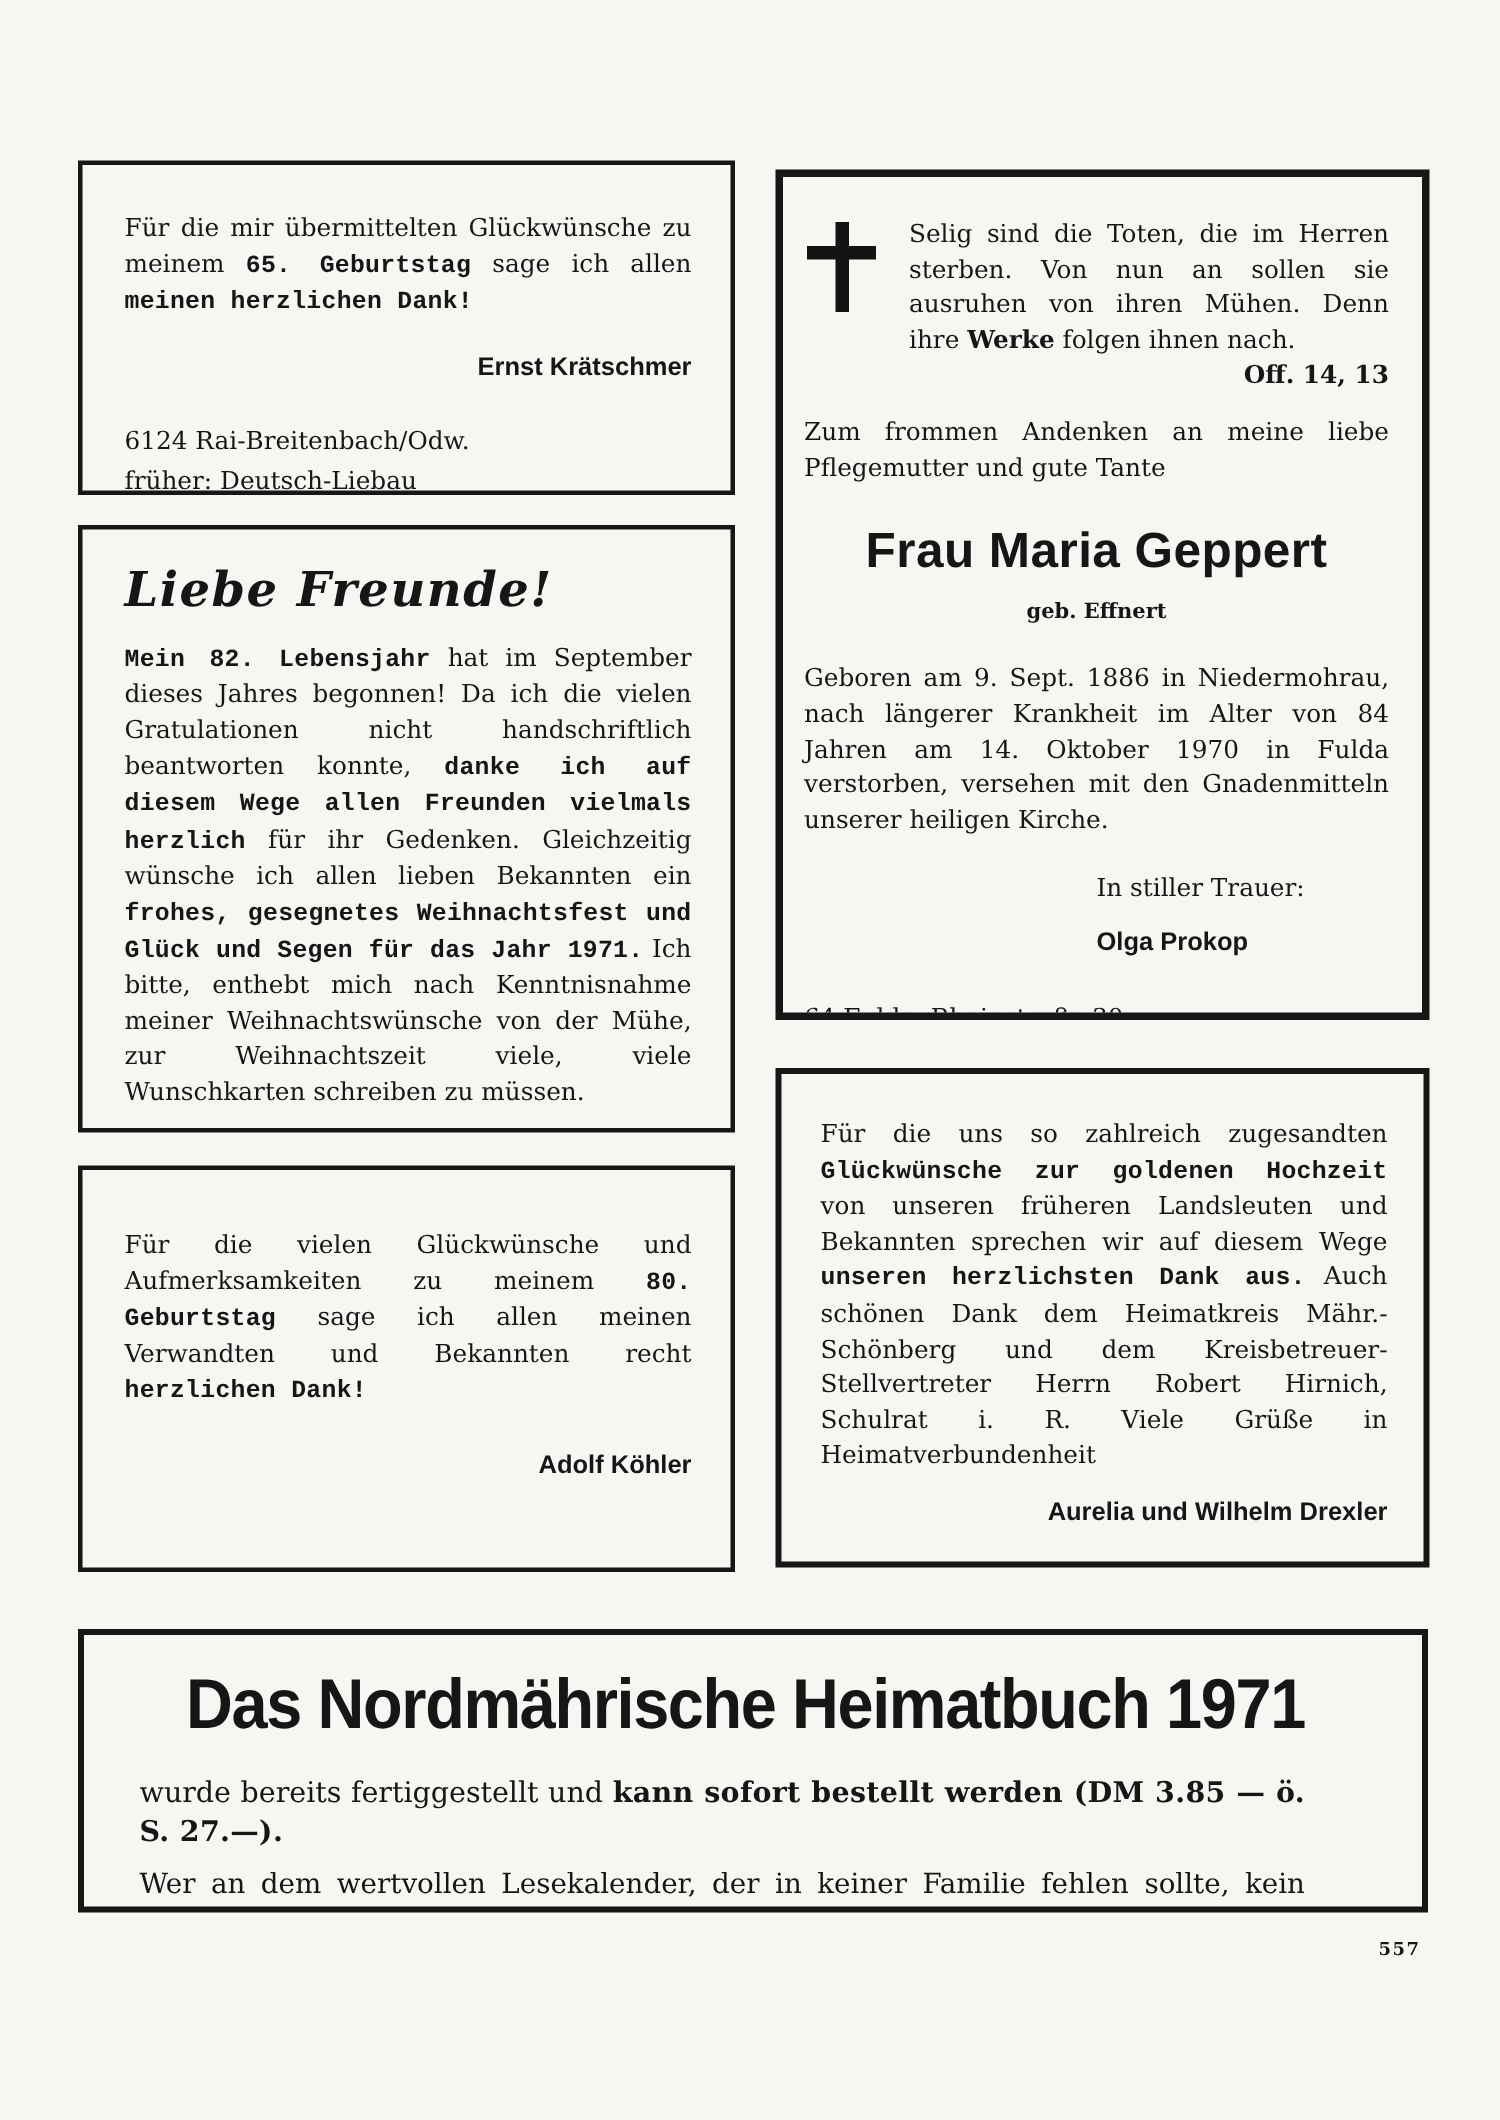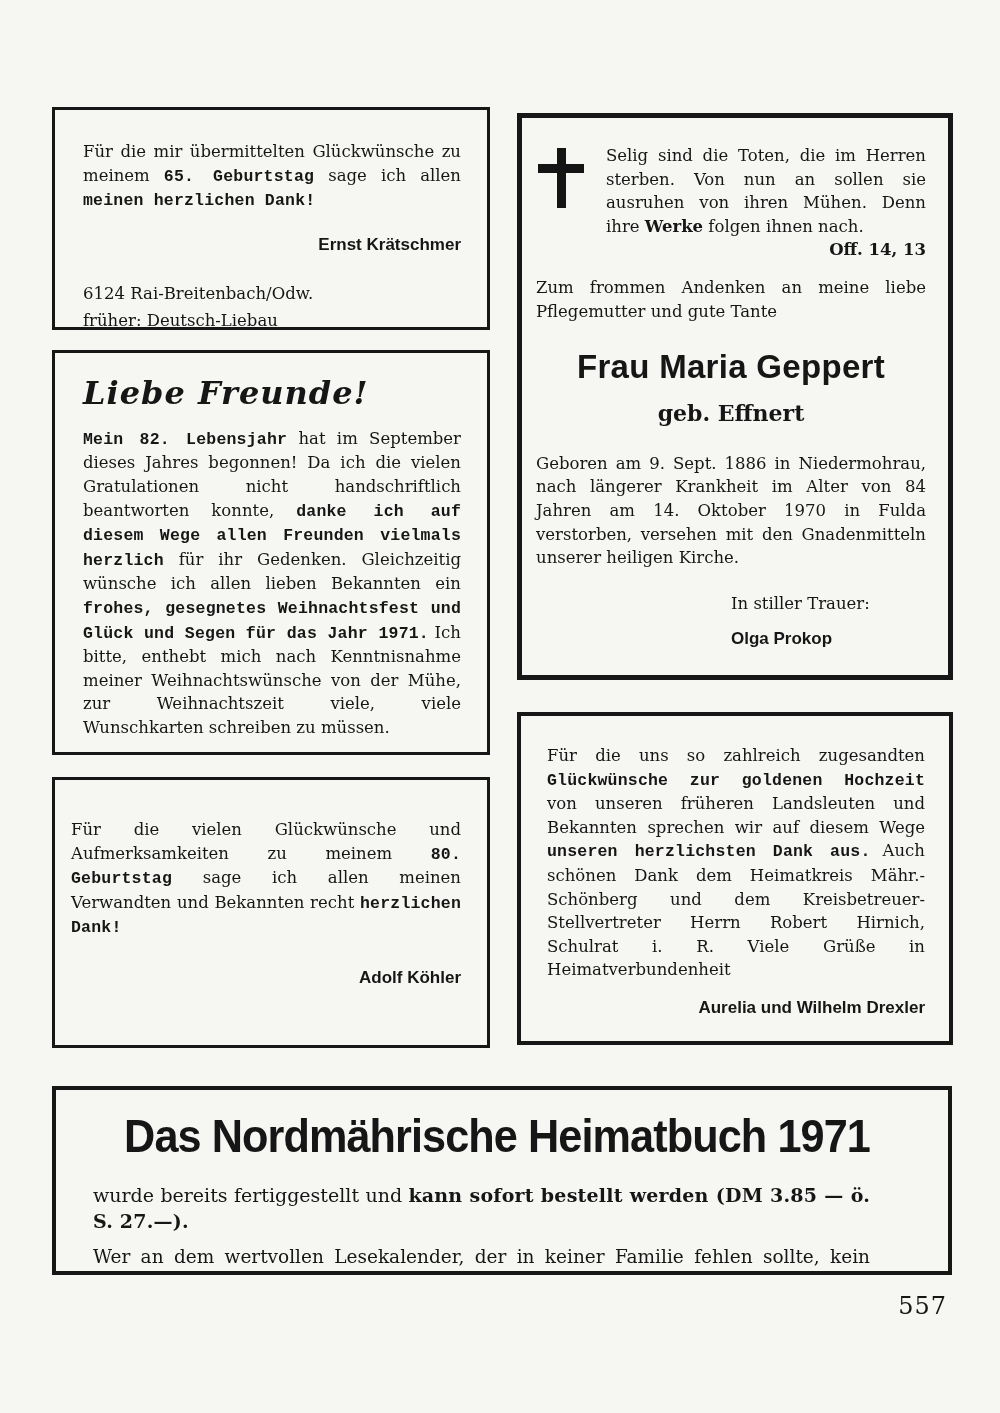--- a/index.html
+++ b/index.html
@@ -34,21 +34,21 @@
     font-weight:bold;
     font-size:17px;
     margin-top:20px;
   }
   .addr{margin-top:24px;line-height:1.62;}
   .addr p{white-space:nowrap;}
 
   
   .box-kraetschmer{left:52px;top:107px;width:438px;height:223px;padding:30px 26px 0 28px;}
   .box-kappel{left:52px;top:350px;width:438px;height:405px;padding:14px 26px 0 28px;}
-  .box-koehler{left:52px;top:777px;width:438px;height:271px;padding:38px 26px 0 16px;}
+  .box-koehler{left:52px;top:777px;width:438px;height:271px;padding:38px 26px 0 28px;}
 
   .script-heading{
     font-family:"DejaVu Serif", serif;
     font-style:italic;
     font-weight:bold;
     font-size:32px;
     letter-spacing:1px;
     margin:4px 0 10px 0;
   }
   .box-kappel .sig{margin-top:12px;}
@@ -69,21 +69,21 @@
   .cite{float:right;font-weight:bold;}
   .intro{margin-top:14px;}
   .deceased-name{
     text-align:center;
     font-family:Liberation Sans, sans-serif;
     font-weight:bold;
     font-size:33px;
     letter-spacing:.3px;
     margin-top:20px;
   }
-  .maiden{text-align:center;font-weight:bold;font-size:22px;margin-top:8px;}
+  .maiden{text-align:center;font-weight:bold;font-size:14px;margin-top:8px;}
   .life{margin-top:22px;}
   .mourning{margin-top:22px;padding-left:50%;white-space:nowrap;}
   .mourner{
     margin-top:12px;padding-left:50%;white-space:nowrap;
     font-family:"Liberation Sans", sans-serif;font-weight:bold;font-size:17px;
   }
   .box-geppert .addr{margin-top:26px;}
 
   .box-drexler{left:517px;top:712px;width:436px;height:333px;border-width:4px;padding:28px 24px 0 26px;}
   .box-drexler .sig{margin-top:14px;}
@@ -103,22 +103,22 @@
     white-space:nowrap;
   }
   .hb-p1{margin-top:14px;font-size:19px;line-height:1.35;}
   .hb-p1 .sb{letter-spacing:.2px;}
   .hb-p2{margin-top:10px;font-size:18.5px;line-height:1.4;}
 
   .pagenum{
     position:absolute;
     top:1292px;
     right:53px;
-    font-size:24px;
-    font-weight:normal;
+    font-size:12px;
+    font-weight:bold;
     letter-spacing:1px;
   }
 </style>
 </head>
 <body>
 
 <div class="page">
 
   <section class="box box-kraetschmer">
     <p class="just"><span>Für die mir übermittelten Glückwünsche zu meinem </span><span class="b">65. Geburtstag</span><span> sage ich allen </span><span class="b">meinen herzlichen Dank!</span></p>

